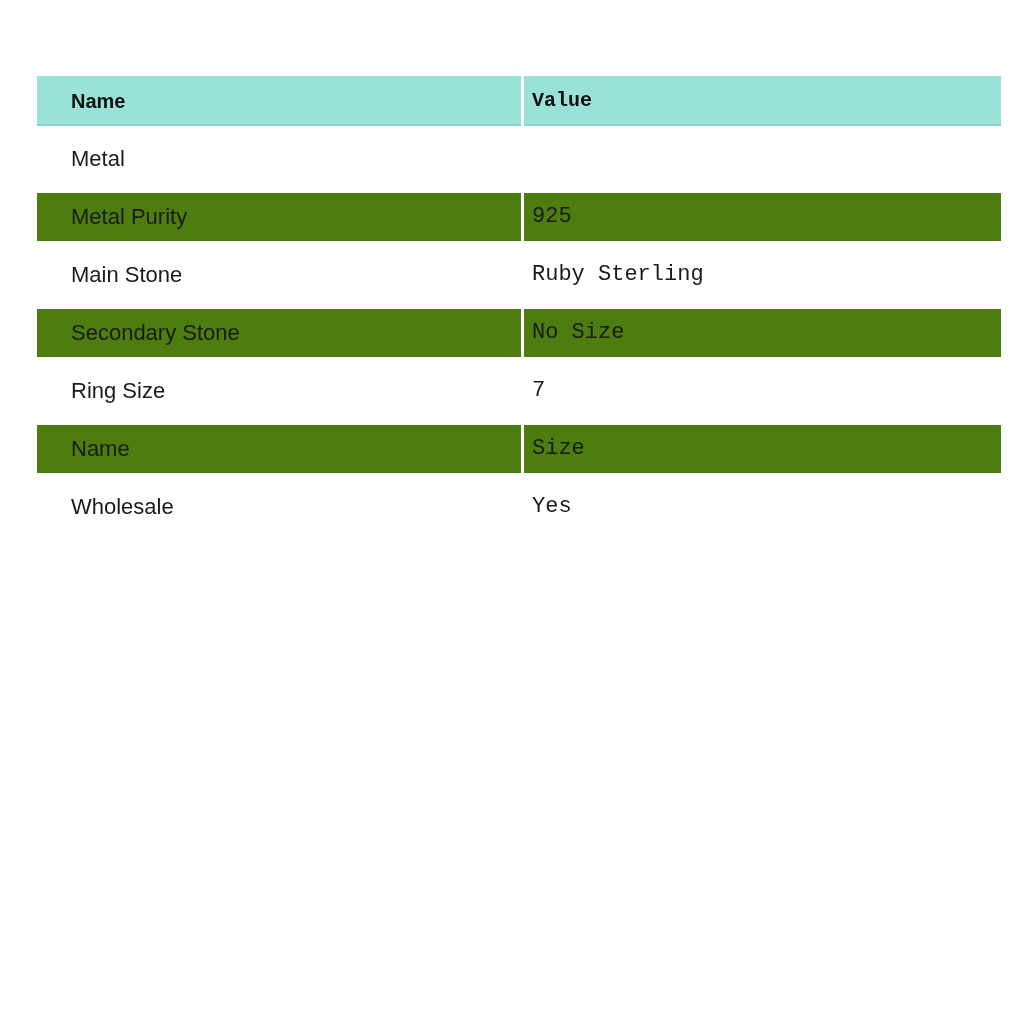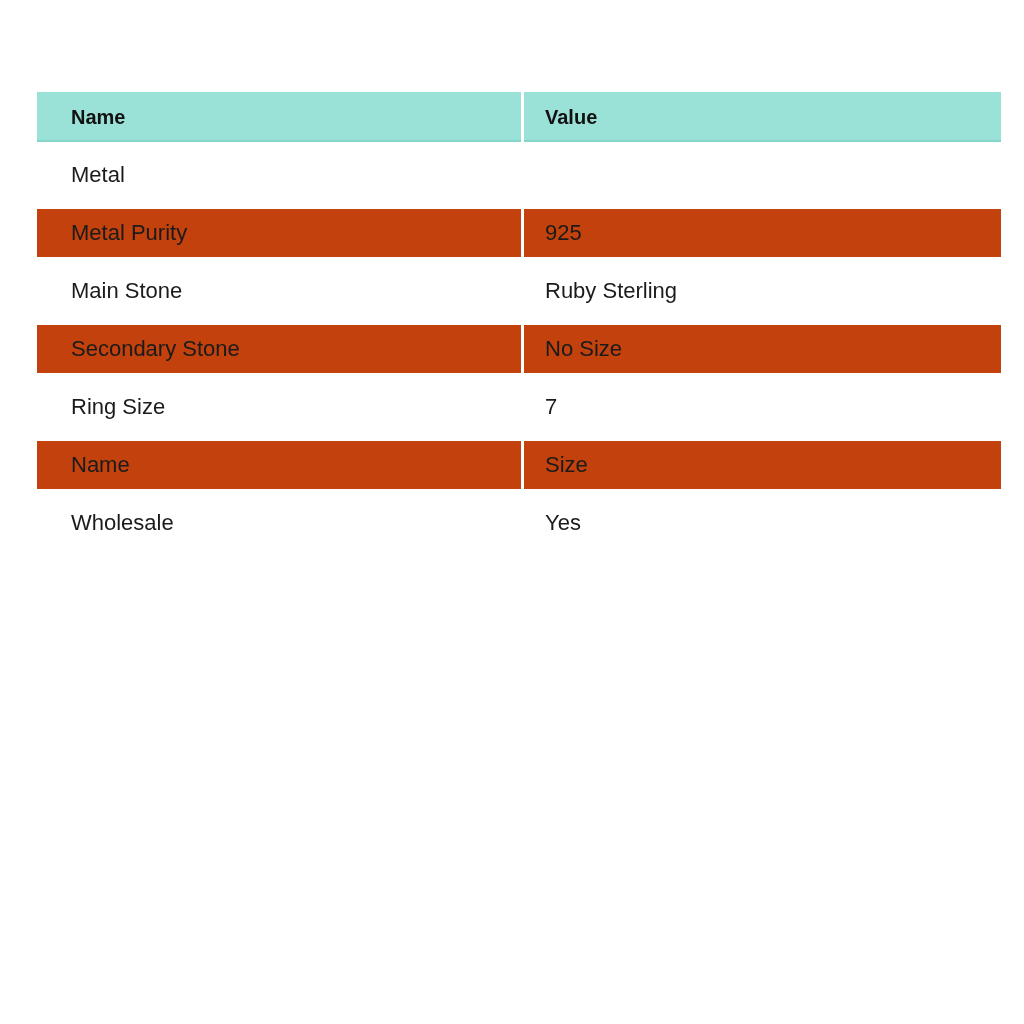--- a/index.html
+++ b/index.html
@@ -11,21 +11,21 @@
     height: 1024px;
     background: #ffffff;
     font-family: "Liberation Sans", sans-serif;
     color: #1b1b1b;
     position: relative;
     overflow: hidden;
   }
   .spec-table {
     position: absolute;
     left: 37px;
-    top: 88px;
+    top: 72px;
     width: 964px;
   }
   .trow {
     display: flex;
     height: 58px;
     box-sizing: border-box;
     padding: 5px 0;
   }
   .trow.header-row {
     padding: 4px 0;
@@ -40,31 +40,32 @@
     white-space: nowrap;
     overflow: hidden;
   }
   .cell-name {
     width: 484px;
     padding-left: 34px;
     margin-right: 3px;
   }
   .cell-value {
     flex: 1;
-    padding-left: 21px;
+    padding-left: 8px;
+    font-family: Liberation Mono, monospace;
   }
   .header-row .cell {
     background: #9ae2d7;
     box-shadow: inset 0 -2px 0 #86d5c9;
     font-size: 20px;
     font-weight: 600;
     color: #111111;
   }
   .trow.stripe .cell {
-    background: #c2410c;
+    background: #4d7c0f;
   }
 </style>
 </head>
 <body>
 
 <div class="spec-table">
 
   <div class="trow header-row">
     <div class="cell cell-name">
       <span>Name</span>

